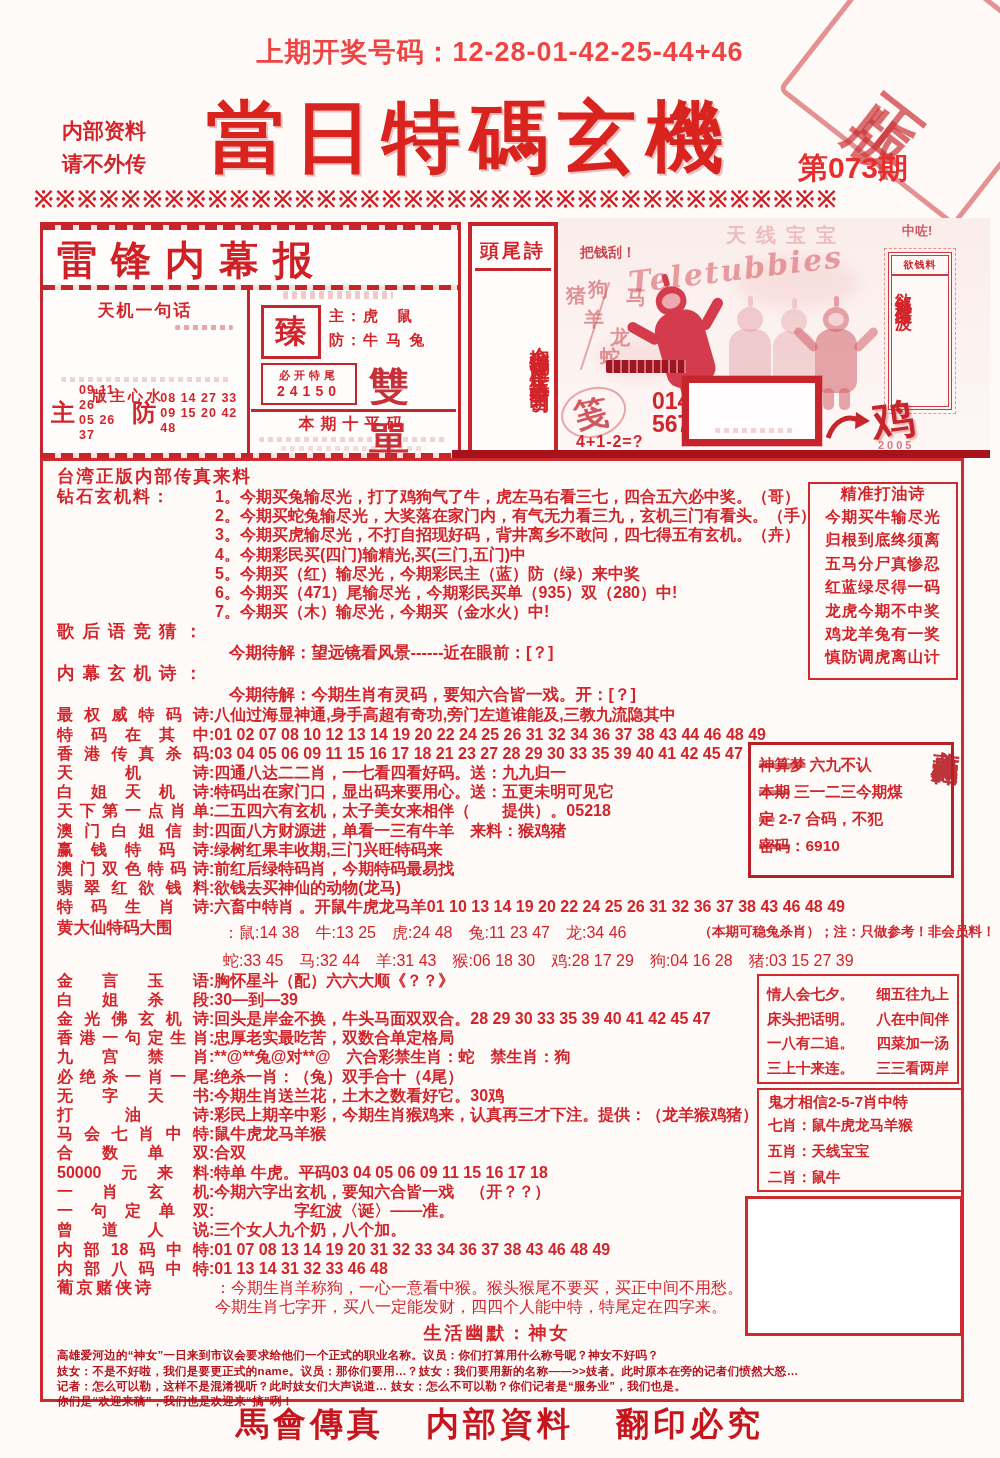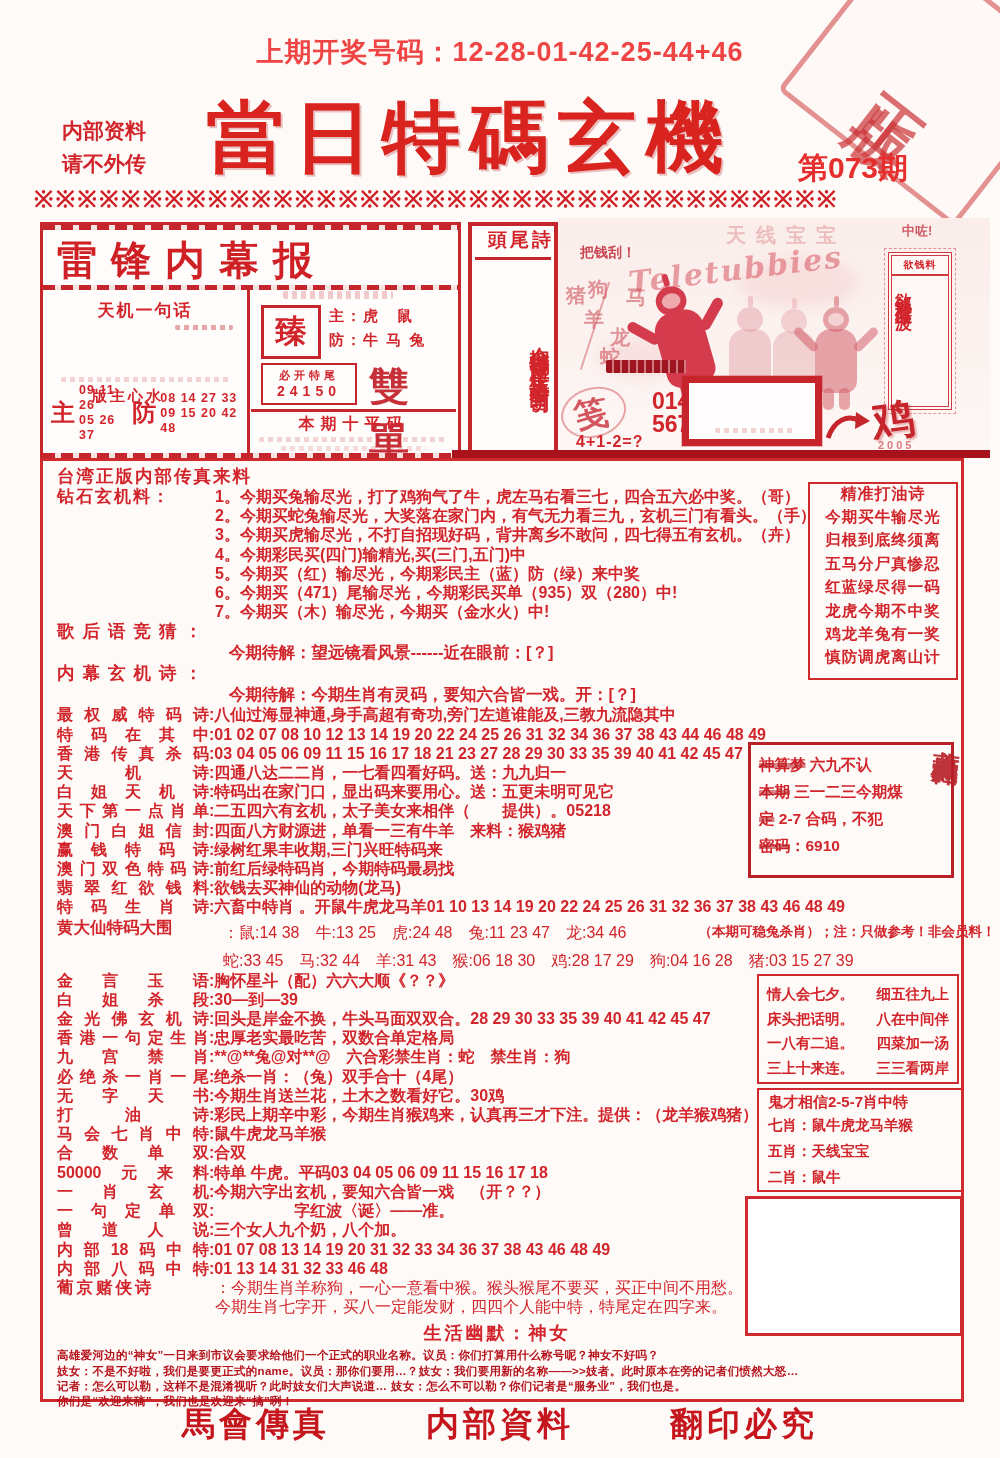--- a/index.html
+++ b/index.html
@@ -55,21 +55,21 @@
   .sd{position:absolute;left:118px;top:72px;font-size:40px;font-weight:900;letter-spacing:16px;
       color:#c73038;filter:blur(.5px);font-family:"DejaVu Serif",serif}
   .lf-hdiv{position:absolute;left:0;right:0;top:122px;height:3px;background:#c4262c}
   .ping{position:absolute;top:127px;left:0;right:0;text-align:center;font-size:16px;font-weight:900;letter-spacing:6px}
   .smg-p1{position:absolute;top:150px;left:8px;right:8px;opacity:.5}
   .smg-p2{position:absolute;top:159px;left:30px;right:30px;opacity:.4}
 
   
   .touwei{position:absolute;left:468px;top:222px;width:90px;height:233px;
           border:4px solid #c4262c;background:#fffdfc;box-sizing:border-box}
-  .tw-title{text-align:right;font-size:19px;font-weight:900;letter-spacing:3px;margin-top:1px}
+  .tw-title{text-align:center;font-size:19px;font-weight:900;letter-spacing:3px;margin-top:12px}
   .tw-hr{height:3px;background:#c4262c;margin:4px 3px 0}
   .tw-cols{position:absolute;top:40px;bottom:6px;left:0;right:0;display:flex;justify-content:center;
            writing-mode:vertical-rl;font-size:20px;font-weight:900;letter-spacing:3px;gap:7px}
 
   
   .tele{position:absolute;left:558px;top:218px;width:432px;height:237px;
         background:linear-gradient(180deg,#faedea,#fdf7f5);overflow:hidden}
   .cl{position:absolute;border-radius:50%;background:rgba(244,205,205,.45);filter:blur(7px)}
   .t-top{position:absolute;left:168px;top:4px;font-size:20px;font-weight:900;letter-spacing:10px;
          color:rgba(205,75,85,.3)}
@@ -157,21 +157,21 @@
       background:#fefaf8;padding:6px 8px;box-sizing:border-box}
   .qr .row{display:flex;justify-content:space-between;font-size:14.5px;font-weight:900;
            line-height:24.5px;white-space:nowrap}
   .gc{position:absolute;left:757px;top:1088px;width:206px;height:104px;border:2px solid #cf2a2e;
       background:#fefaf8;padding:3px 9px;box-sizing:border-box}
   .gc .gt{font-size:15px;font-weight:900}
   .gc .gl{font-size:14.5px;font-weight:900;line-height:26px}
   .empty{position:absolute;left:745px;top:1196px;width:212px;height:134px;border:3px solid #cf2a2e;background:#fff}
 
   
-  .footer{position:absolute;top:1402px;left:0;width:1000px;display:flex;justify-content:center;gap:96px}
+  .footer{position:absolute;top:1402px;left:0;width:1000px;display:flex;justify-content:center;gap:42px}
   .footer .f{font-size:33px;font-weight:900;color:#c5161d;letter-spacing:4px;font-family:"DejaVu Serif",serif}
 </style>
 </head>
 <body>
 
 <div id="page">
 
   <div class="prev">上期开奖号码：12-28-01-42-25-44+46</div>
   <div class="stamp">
     <span>正版</span>

